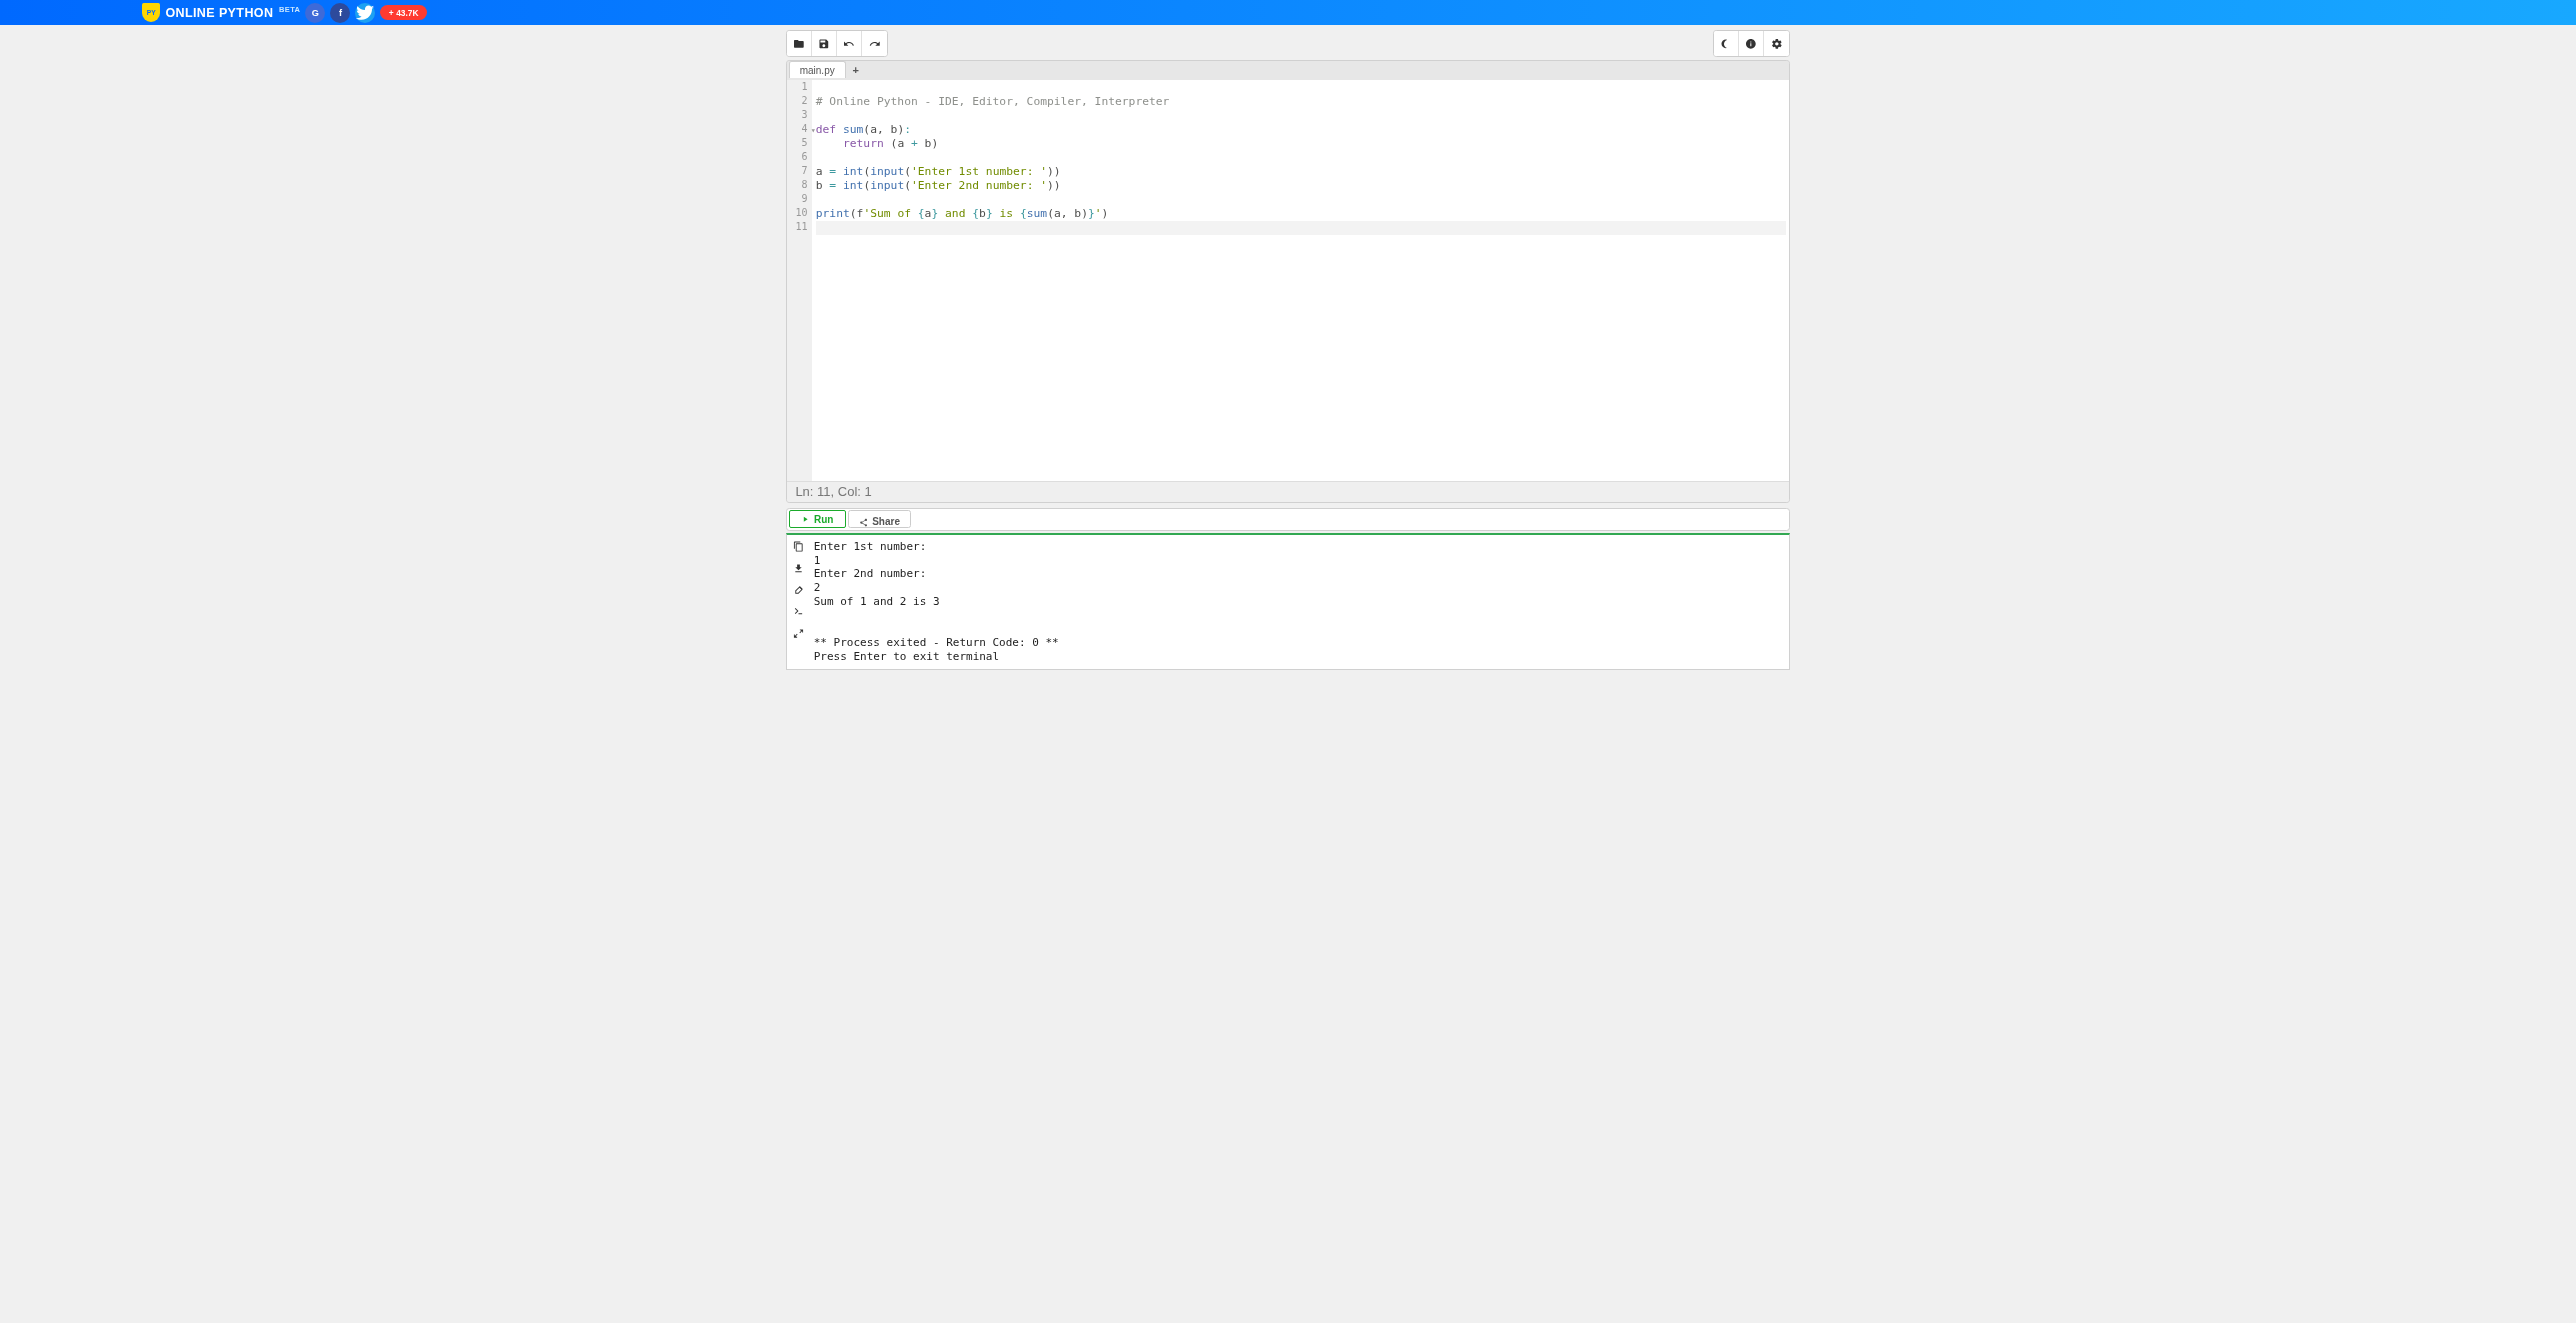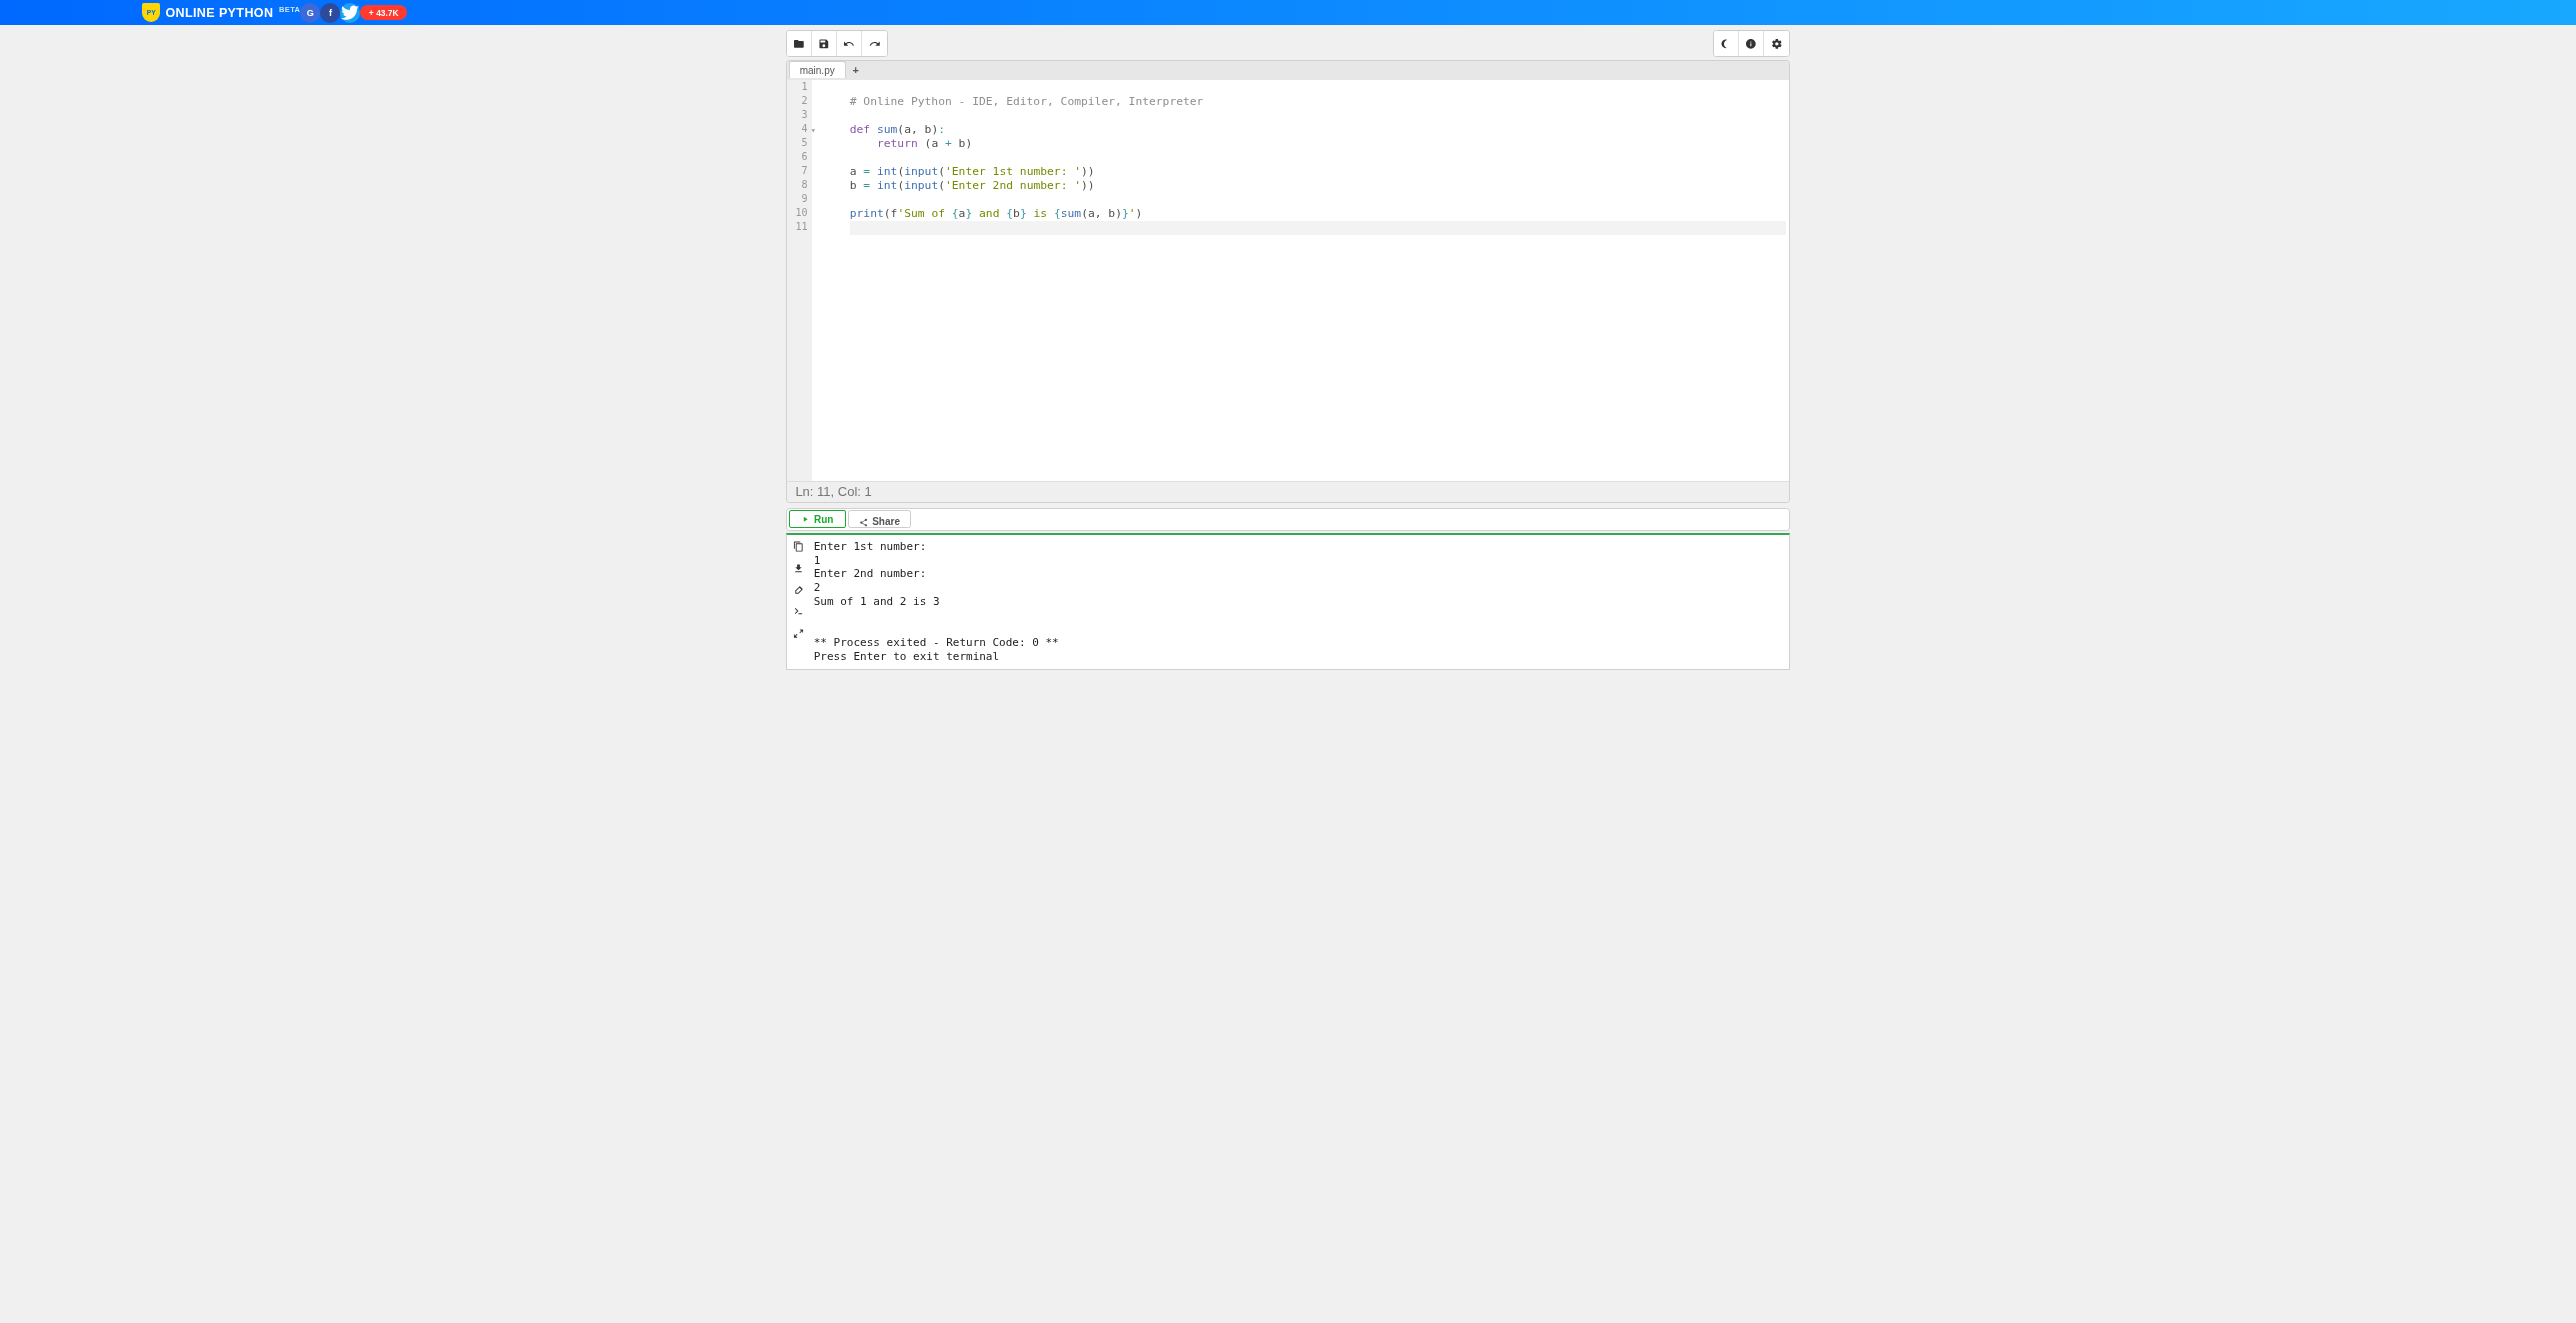--- a/index.html
+++ b/index.html
@@ -5,20 +5,21 @@
 * { box-sizing: border-box; margin: 0; padding: 0; }
 body { font-family: Arial, Helvetica, sans-serif; background: #f0f0f0; font-size: 11px; color: #333; }
 
 
 .topnav {
   background: linear-gradient(90deg, #0069ff 0%, #18a8ff 100%);
   height: 25px;
   display: flex;
   align-items: center;
   padding: 0 10px 0 142px;
+  gap: 5px;
 }
 .logo { display: flex; align-items: center; gap: 5px; }
 .logo-badge { width: 18.4px; height: 18.4px; background: #ffd600; border-radius: 1.7px 1.7px 50% 50%; position: relative; display:flex; align-items:center; justify-content:center; font-size:6.7px; font-weight:bold; color:#0069ff; }
 .logo-text { color: #fff; font-weight: 700; letter-spacing: 0.4px; font-size: 12.5px; }
 .logo-beta { color: #c9e6ff; font-size: 7.5px; font-weight: 600; vertical-align: super; margin-left:1.7px;}
 .social { width: 20px; height: 20px; border-radius: 50%; display:flex; align-items:center; justify-content:center; color:#fff; font-size:9.2px; font-weight:bold; cursor:pointer; }
 .soc-g { background:#3e6ad8; }
 .soc-f { background:#2d4a9c; }
 .soc-t { background:#1da1f2; }
 .share-pill { background:#ff3b30; color:#fff; border-radius:10px; padding:2.5px 8.4px; font-size:8.4px; font-weight:600; display:flex; align-items:center; gap:2.5px; cursor:pointer; }
@@ -36,21 +37,21 @@
 
 .editor-panel { border:0.8px solid #d0d0d0; border-radius:3.3px; background:#e7e7e7; margin-top: 3.3px; overflow:hidden; }
 .tabbar { display:flex; height:18.4px; background:#e7e7e7; align-items:flex-start; padding-left:1.7px; }
 .tab { background:#fff; border:0.8px solid #d0d0d0; border-bottom:none; padding:2.5px 10px; font-size:10px; color:#555; border-radius:2.5px 2.5px 0 0; cursor:pointer; }
 .tab-add { width:20px; text-align:center; font-weight:bold; color:#555; cursor:pointer; padding:2.5px 5px; }
 
 .code-area { background:#fff; display:flex; font-family:'Consolas','Monaco',monospace; font-size:11.3px; line-height:1.25; min-height:401px; }
 .gutter { background:#f0f0f0; color:#999; text-align:right; padding:1.7px 5px 1.7px 8.4px; user-select:none; font-size:10px; }
 .gutter-line { height:14px; position:relative; }
 .fold-marker { position:absolute; right:-8.4px; top:1.7px; font-size:8.4px; color:#999; }
-.code-body { padding:1.7px 3.3px; white-space:pre; flex:1;margin-left:34px; }
+.code-body { padding:1.7px 3.3px; white-space:pre; flex:1; }
 .code-line { height:14px; }
 .code-line.active { background:#f3f3f3; }
 .tok-comment { color:#8e908c; }
 .tok-keyword { color:#8959a8; }
 .tok-name { color:#4271ae; }
 .tok-op { color:#3e999f; }
 .tok-builtin { color:#4271ae; }
 .tok-string { color:#718c00; }
 .tok-default { color:#4d4d4c; }
 

